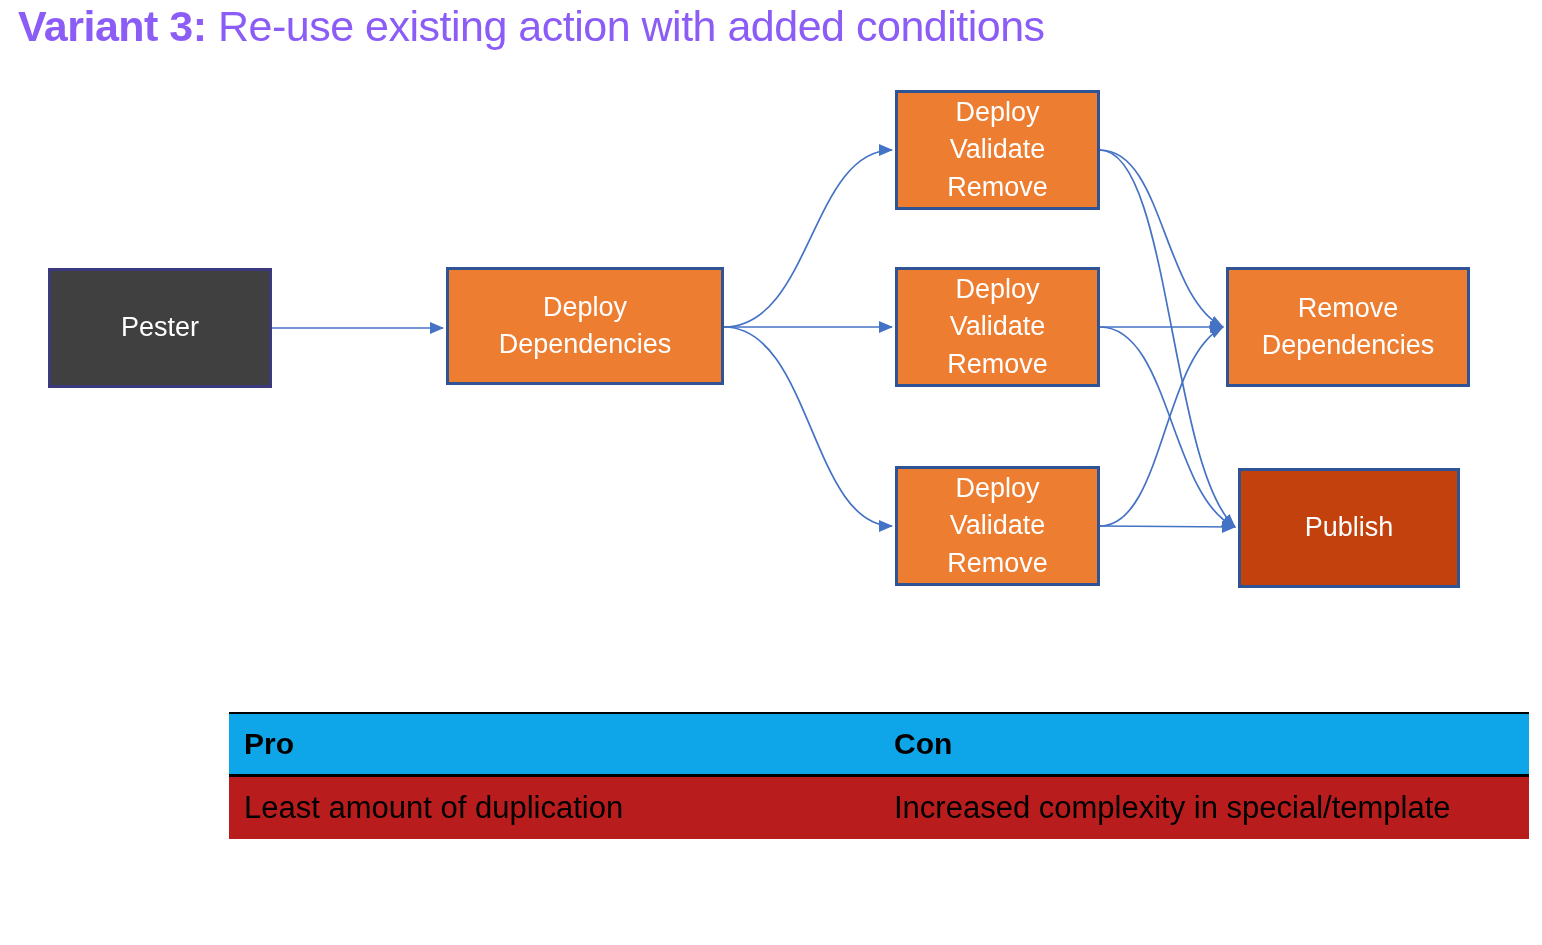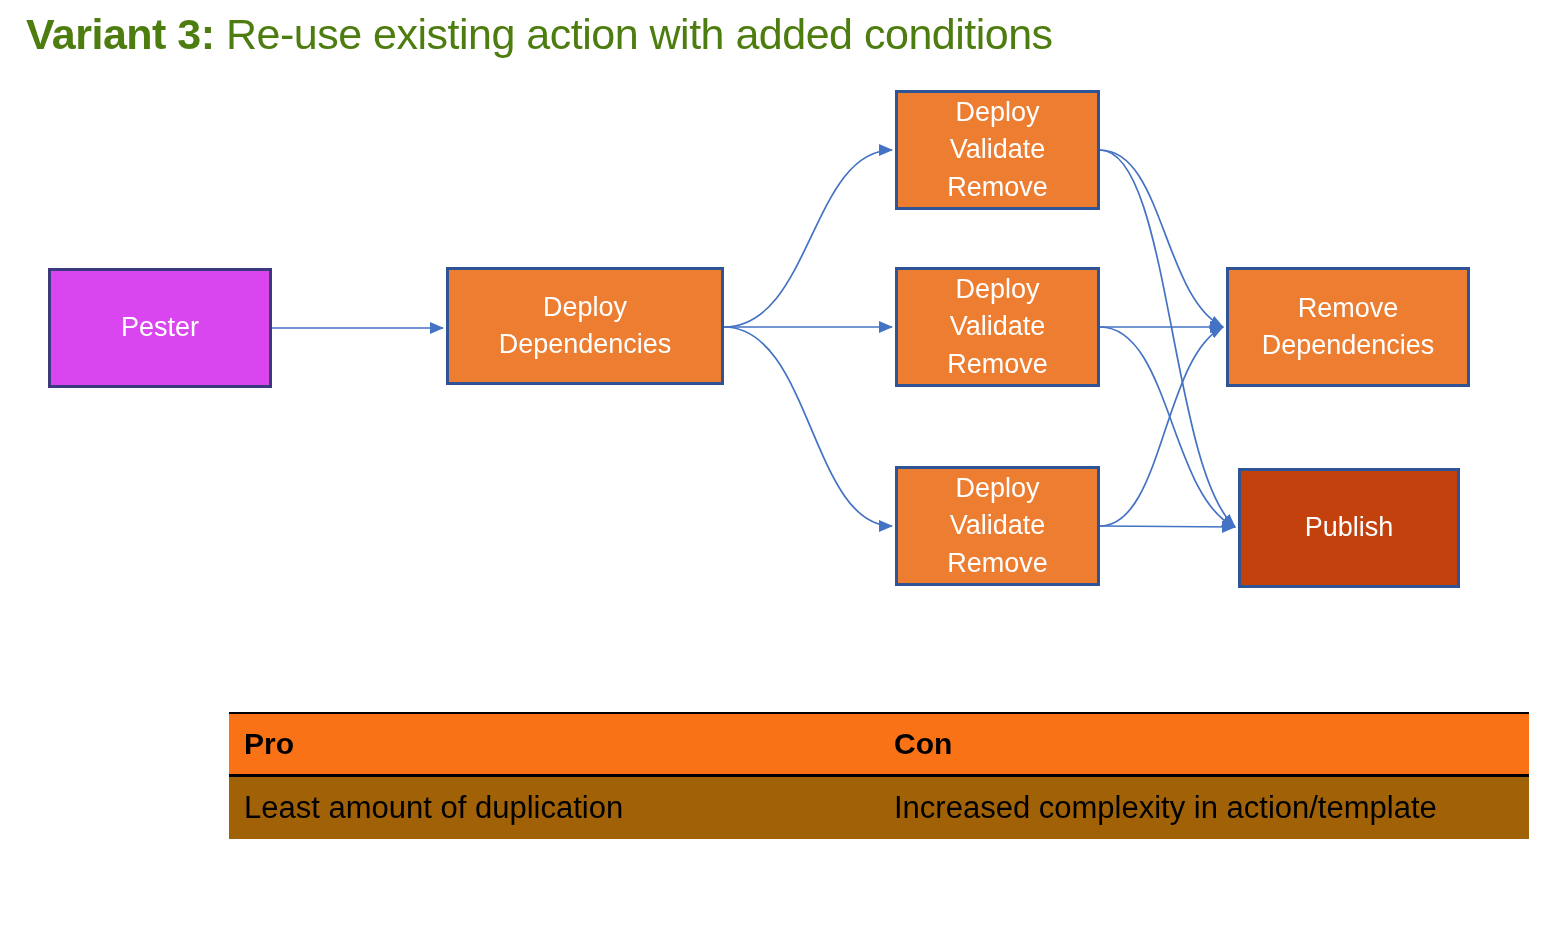--- a/index.html
+++ b/index.html
@@ -8,22 +8,22 @@
     background: #ffffff;
     position: relative;
     overflow: hidden;
     font-family: "Liberation Sans", sans-serif;
     color: #000;
   }
 
   
   .title {
     position: absolute; left: 18px; top: 2px;
-    margin: 8px;
-    font-size: 43px; font-weight: 400; color: #4d7c0f;
+    margin: 0;
+    font-size: 43px; font-weight: 400; color: #8b5cf6;
     letter-spacing: -0.5px;
     white-space: nowrap;
   }
   .title .t-bold { font-weight: 700; }
 
   
   .edge-layer { position: absolute; left: 0; top: 0; width: 1542px; height: 945px; }
   .edge { fill: none; stroke: #4472C4; stroke-width: 1.7px; }
 
   
@@ -56,24 +56,24 @@
   }
   .pro-con col { width: 50%; }
   .pro-con th {
     height: 60px;
     text-align: left;
     padding: 0 10px 0 15px;
     font-size: 30px; font-weight: 700;
     border-top: 2px solid #000;
     border-bottom: 3px solid #000;
     vertical-align: middle;
-    background: #f97316;
+    background: #0ea5e9;
   }
   .pro-con td { padding: 0 10px 0 15px; vertical-align: middle; }
-  .pro-con tr.shaded { background: #a16207; }
+  .pro-con tr.shaded { background: #b91c1c; }
   .pro-con tr.shaded td { height: 62px; }
   .pro-con tr.tail td {
     height: 96px;
     vertical-align: top;
     padding-top: 9px;
     line-height: 1.4;
     border-bottom: 3px solid #000;
   }
   .sq {
     text-decoration-line: underline;
@@ -99,21 +99,21 @@
   <path class="edge" marker-end="url(#ah)" d="M724 327 L892 327" style="stroke: rgb(68, 114, 196);"></path>
   <path class="edge" marker-end="url(#ah)" d="M724 327 C811 327 811 526 892 526" style="stroke: rgb(68, 114, 196);"></path>
   <path class="edge" marker-end="url(#ah)" d="M1100 150 C1163 150 1163 297 1223 327" style="stroke: rgb(68, 114, 196);"></path>
   <path class="edge" marker-end="url(#ah)" d="M1100 150 C1170 150 1170 468 1235 527" style="stroke: rgb(68, 114, 196);"></path>
   <path class="edge" marker-end="url(#ah)" d="M1100 327 L1223 327" style="stroke: rgb(68, 114, 196);"></path>
   <path class="edge" marker-end="url(#ah)" d="M1100 327 C1170 327 1170 497 1235 527" style="stroke: rgb(68, 114, 196);"></path>
   <path class="edge" marker-end="url(#ah)" d="M1100 526 C1163 526 1163 357 1223 327" style="stroke: rgb(68, 114, 196);"></path>
   <path class="edge" marker-end="url(#ah)" d="M1100 526 L1235 527" style="stroke: rgb(68, 114, 196);"></path>
 </svg>
 
-<div class="node" id="n-pester" style="background-color: #d946ef;">Pester</div>
+<div class="node" id="n-pester" style="background-color: #404040;">Pester</div>
 <div class="node" id="n-dd" style="background-color: rgb(237, 125, 49);">Deploy
 Dependencies</div>
 <div class="node" id="n-dvr1" style="background-color: rgb(237, 125, 49);">Deploy
 Validate
 Remove</div>
 <div class="node" id="n-dvr2" style="background-color: rgb(237, 125, 49);">Deploy
 Validate
 Remove</div>
 <div class="node" id="n-dvr3" style="background-color: rgb(237, 125, 49);">Deploy
 Validate
@@ -129,16 +129,16 @@
     </colgroup>
   <thead>
     <tr>
       <th>Pro</th>
       <th>Con</th>
     </tr>
   </thead>
   <tbody>
     <tr class="shaded">
       <td>Least amount of duplication</td>
-      <td>Increased complexity in action/template</td>
+      <td>Increased complexity in special/template</td>
     </tr>
   </tbody>
 </table>
 
 </body></html>

